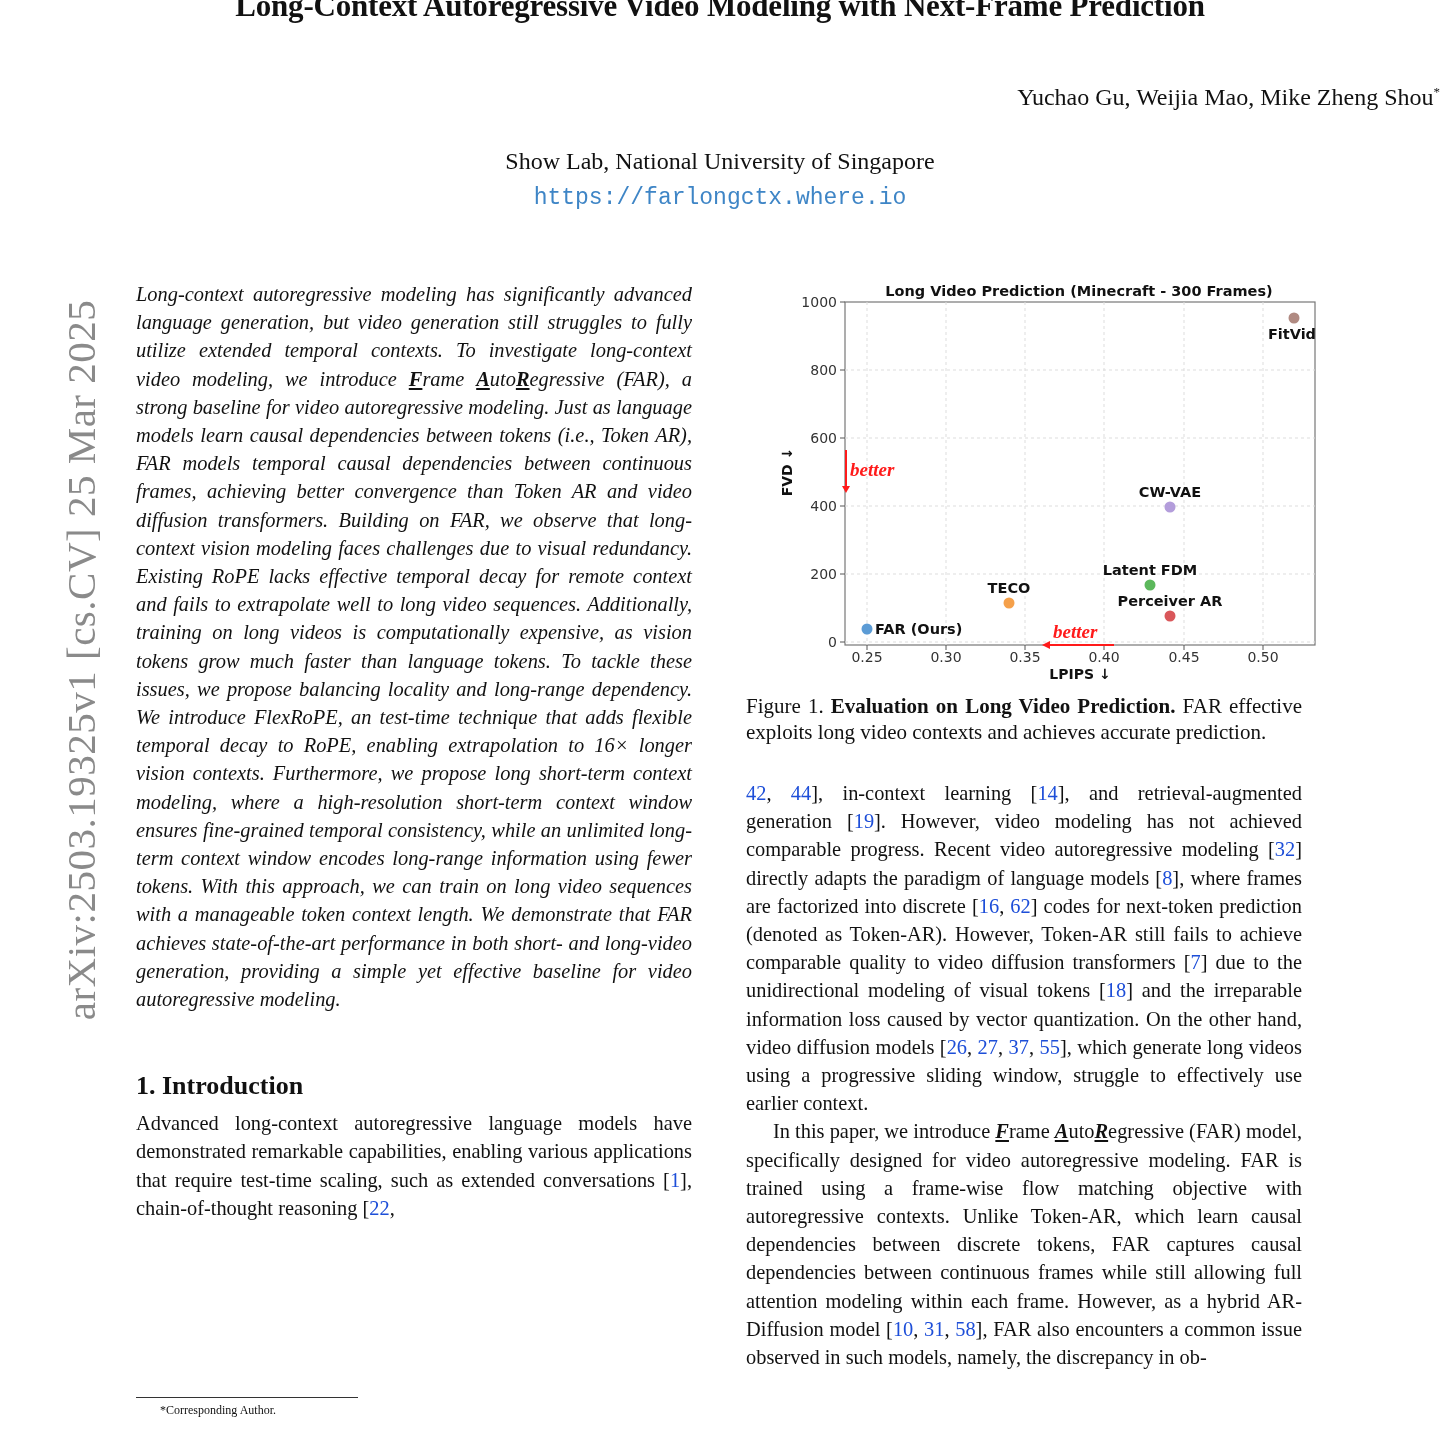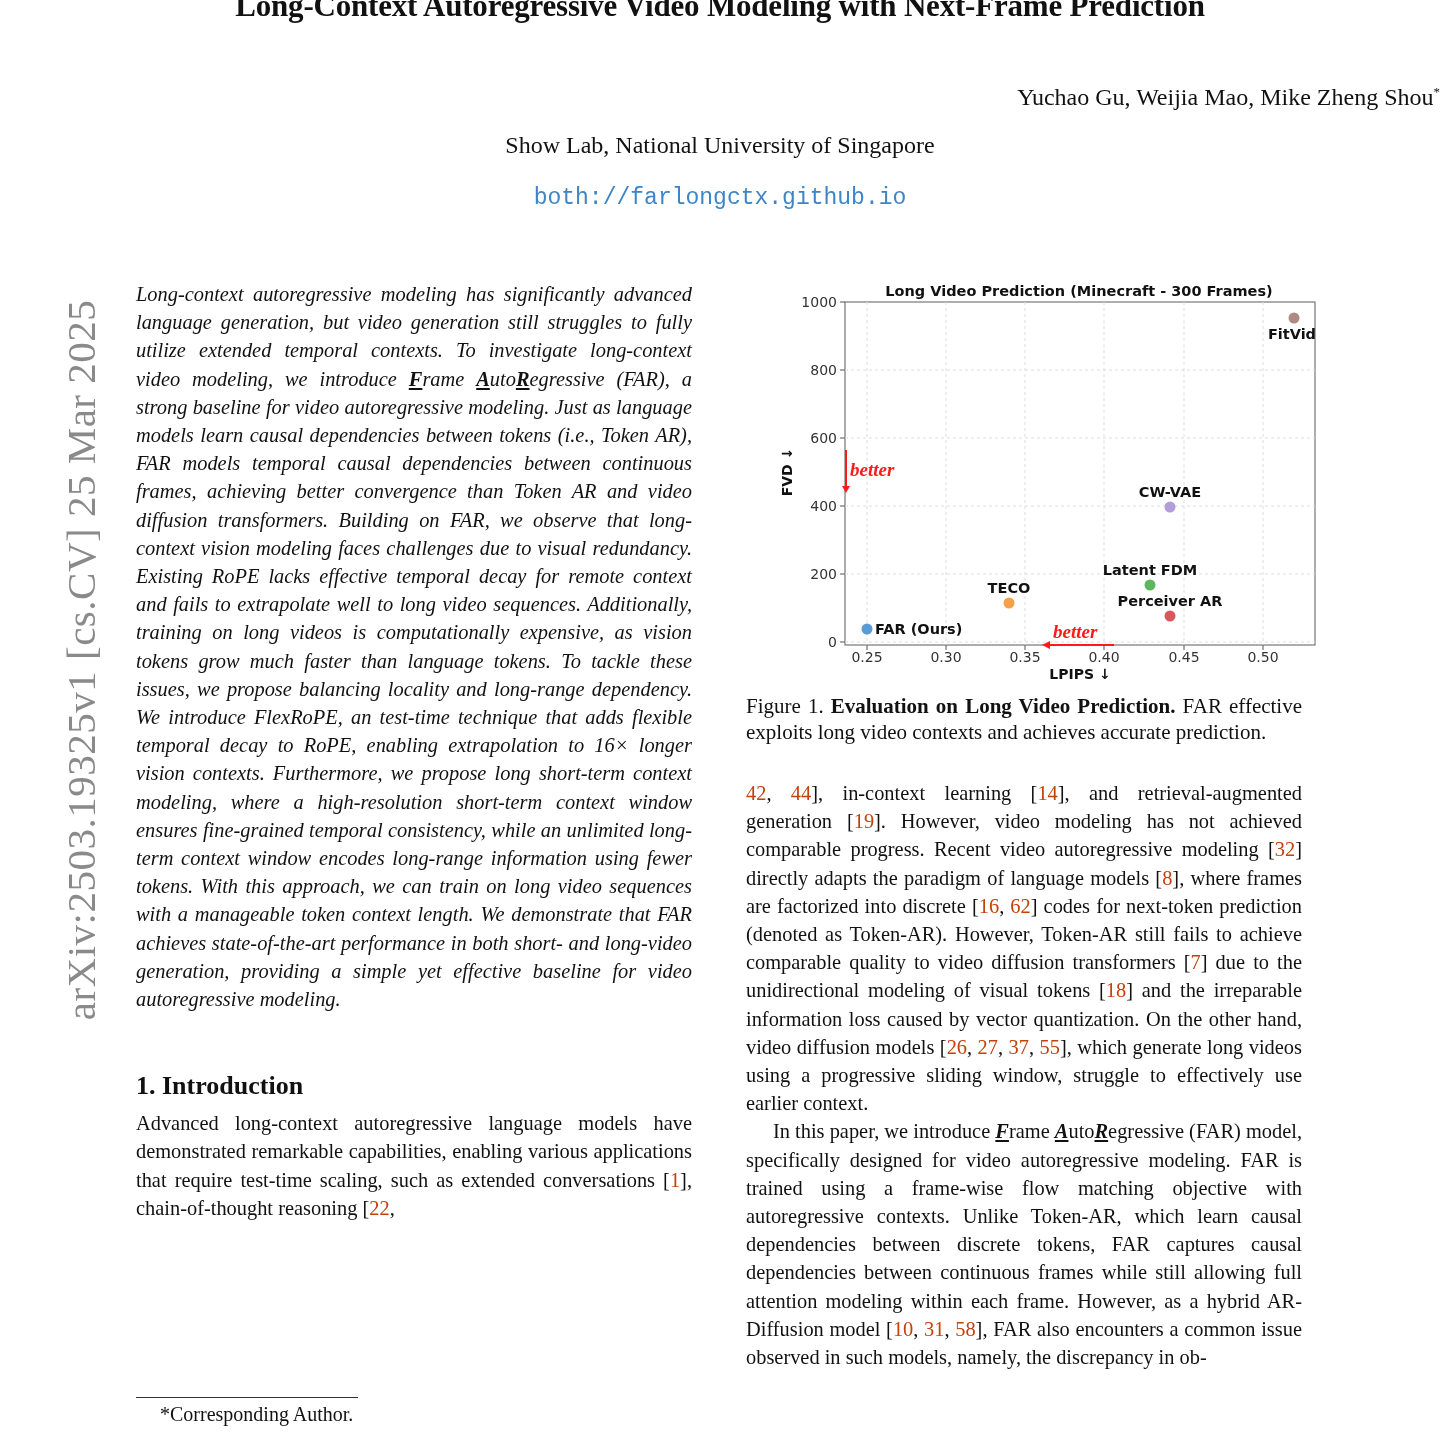--- a/index.html
+++ b/index.html
@@ -1,45 +1,45 @@
 <!DOCTYPE html>
 <html><head>
 <meta charset="utf-8">
 <style>
   html, body { margin:0; padding:0; background:#ffffff; }
   body { width:1440px; height:1440px; position:relative; overflow:hidden; color:#111; font-family:"Liberation Serif", serif; }
   .title { position:absolute; top:-12px; left:0; width:1440px; text-align:center; font-size:31px; font-weight:bold; letter-spacing:-0.2px; }
   .authors { position:absolute; top:84px; left:0; width:1440px; text-align:right; font-size:24px; }
   .authors sup { font-size:13px; }
-  .affil { position:absolute; top:132px; left:0; width:1440px; text-align:center; font-size:24px; }
+  .affil { position:absolute; top:148px; left:0; width:1440px; text-align:center; font-size:24px; }
   .url { position:absolute; top:185px; left:0; width:1440px; text-align:center; font-size:23px; font-family:"Liberation Mono", monospace; color:#3e85c6; }
   .arxiv { position:absolute; left:-343px; top:630px; width:860px; height:60px; transform:rotate(-90deg); transform-origin:center; font-size:41px; color:#8a8a8a; text-align:center; white-space:nowrap; letter-spacing:0.5px; }
   .col-left { position:absolute; left:136px; top:280px; width:556px; }
   .abs-head { text-align:center; font-size:24px; font-weight:bold; margin:0 0 32px 0; }
   .abstract { font-style:italic; font-size:20.4px; line-height:28.2px; text-align:justify; margin:0; }
   .sec-head { font-size:26px; font-weight:bold; margin-top:58px; margin-bottom:8px; }
   .body-text { font-size:20.4px; line-height:28.2px; text-align:justify; margin:0; }
-  .cite { color:#c2410c;margin-top:31px; }
+  .cite { color:#1d4ed8;margin-top:31px; }
   .footrule { position:absolute; left:136px; top:1397px; width:222px; border-top:1px solid #333; }
-  .footnote { position:absolute; left:160px; top:1403px; font-size:20px; }
+  .footnote { position:absolute; left:160px; top:1403px; font-size:12px; }
   .caption { position:absolute; left:746px; top:693px; width:556px; font-size:21px; line-height:26px; text-align:justify; }
   .caption b { font-weight:bold; }
   .right-body { position:absolute; left:746px; top:779px; width:556px; }
   .indent { text-indent:27px; }
   .chart { position:absolute; left:745px; top:278px; width:560px; height:410px;margin-left:26px; }
   svg text { font-family:"DejaVu Sans", sans-serif; }
   .ul { text-decoration:underline; font-weight:bold; }
 </style>
 </head>
 <body>
 
 <div class="title">Long-Context Autoregressive Video Modeling with Next-Frame Prediction</div>
 <div class="authors"><span>Yuchao Gu,  Weijia Mao,  Mike Zheng Shou</span><sup>*</sup></div>
 <div class="affil">Show Lab, National University of Singapore</div>
-<div class="url">both://farlongctx.github.io</div>
+<div class="url">https://farlongctx.where.io</div>
 
 <div class="arxiv">arXiv:2503.19325v1  [cs.CV]  25 Mar 2025</div>
 
 <div class="col-left">
   <p class="abstract"><span>Long-context autoregressive modeling has significantly advanced language generation, but video generation still struggles to fully utilize extended temporal contexts. To investigate long-context video modeling, we introduce </span><span class="ul">F</span><span>rame </span><span class="ul">A</span><span>uto</span><span class="ul">R</span><span>egressive (FAR), a strong baseline for video autoregressive modeling.  Just as language models learn causal dependencies between tokens (i.e., Token AR), FAR models temporal causal dependencies between continuous frames, achieving better convergence than Token AR and video diffusion transformers.  Building on FAR, we observe that long-context vision modeling faces challenges due to visual redundancy.  Existing RoPE lacks effective temporal decay for remote context and fails to extrapolate well to long video sequences.  Additionally, training on long videos is computationally expensive, as vision tokens grow much faster than language tokens.  To tackle these issues, we propose balancing locality and long-range dependency. We introduce FlexRoPE, an test-time technique that adds flexible temporal decay to RoPE, enabling extrapolation to 16× longer vision contexts.  Furthermore, we propose long short-term context modeling, where a high-resolution short-term context window ensures fine-grained temporal consistency, while an unlimited long-term context window encodes long-range information using fewer tokens.  With this approach, we can train on long video sequences with a manageable token context length.  We demonstrate that FAR achieves state-of-the-art performance in both short- and long-video generation, providing a simple yet effective baseline for video autoregressive modeling.</span></p>
   <div class="sec-head">1. Introduction</div>
   <p class="body-text"><span>Advanced long-context autoregressive language models have demonstrated remarkable capabilities, enabling various applications that require test-time scaling, such as extended conversations [</span><span class="cite">1</span><span>], chain-of-thought reasoning [</span><span class="cite">22</span><span>,</span></p>
 </div>
 <div class="footrule"></div>
 <div class="footnote">*Corresponding Author.</div>

